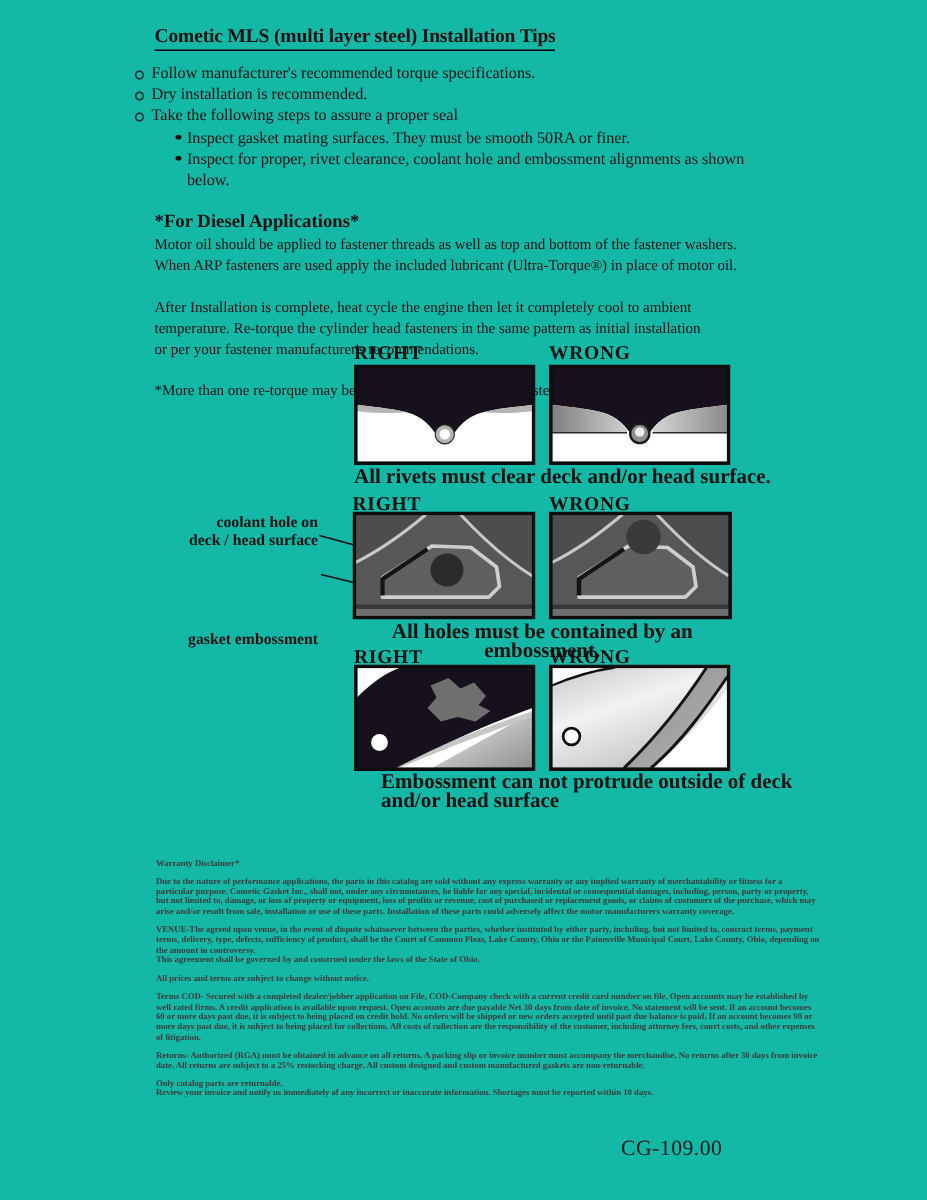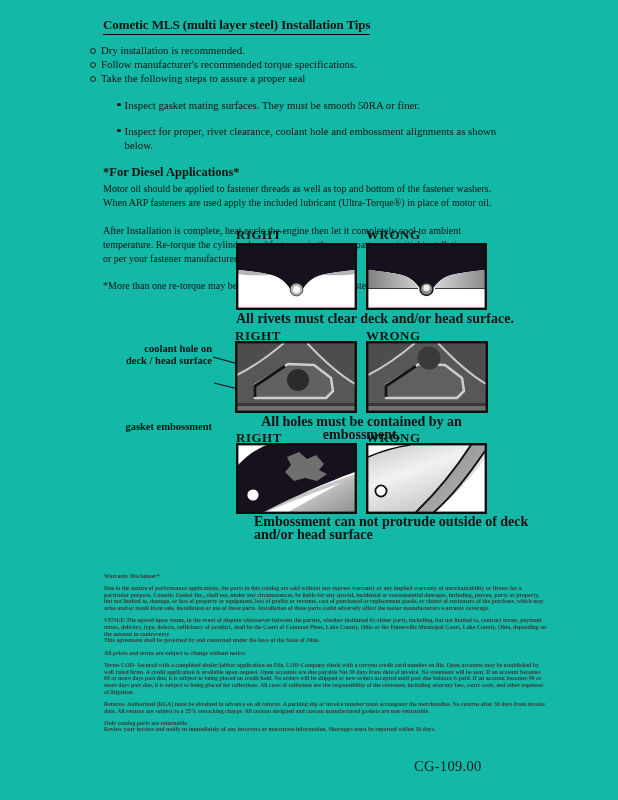--- a/index.html
+++ b/index.html
@@ -4,21 +4,21 @@
 <style>
   html,body{margin:0;padding:0;background:#ffffff;}
   .page{position:relative;width:618px;height:800px;background:#14b8a6;overflow:hidden;
         font-family:Liberation Serif, serif;color:#111;}
 
   
   .top-text{position:absolute;left:90px;top:15px;width:430px;}
   .title{margin:0 0 8px 13px;font-size:13px;font-weight:bold;letter-spacing:-0.1px;
          display:inline-block;border-bottom:1.6px solid #000;padding-bottom:1px;white-space:nowrap;}
   .brow{display:flex;align-items:flex-start;font-size:10.8px;line-height:14.2px;}
-  .brow.sub{margin-left:27px;margin-top:12px;}
+  .brow.sub{margin-left:27px;}
   .ob{flex:0 0 auto;width:4px;height:4px;border:1px solid #222;border-radius:50%;margin:4.5px 5px 0 0;}
   .db{flex:0 0 auto;width:3.6px;height:3.6px;background:#111;border-radius:50%;margin:5px 4px 0 0;}
   .dheading{margin:13px 0 2px 13px;font-size:12.5px;font-weight:bold;}
   .para{margin:0 0 13px 13px;font-size:10px;line-height:14.2px;white-space:pre-line;}
   .para.last{margin-bottom:0;}
 
   
   .dgrow{position:absolute;left:0;width:618px;}
   .dglabel{position:absolute;top:0;width:121px;text-align:left;
            font-size:13px;font-weight:600;letter-spacing:0.5px;}
@@ -37,25 +37,25 @@
 </style>
 </head>
 <body>
 
 <div class="page">
 
   <div class="top-text">
     <h1 class="title">Cometic MLS (multi layer steel) Installation Tips</h1>
     <div class="brow">
       <span class="ob"></span>
-      <span>Dry installation is recommended.</span>
+      <span>Follow manufacturer's recommended torque specifications.</span>
     </div>
     <div class="brow">
       <span class="ob"></span>
-      <span>Follow manufacturer's recommended torque specifications.</span>
+      <span>Dry installation is recommended.</span>
     </div>
     <div class="brow">
       <span class="ob"></span>
       <span>Take the following steps to assure a proper seal</span>
     </div>
     <div class="brow sub">
       <span class="db"></span>
       <span>Inspect gasket mating surfaces.  They must be smooth 50RA or finer.</span>
     </div>
     <div class="brow sub">

